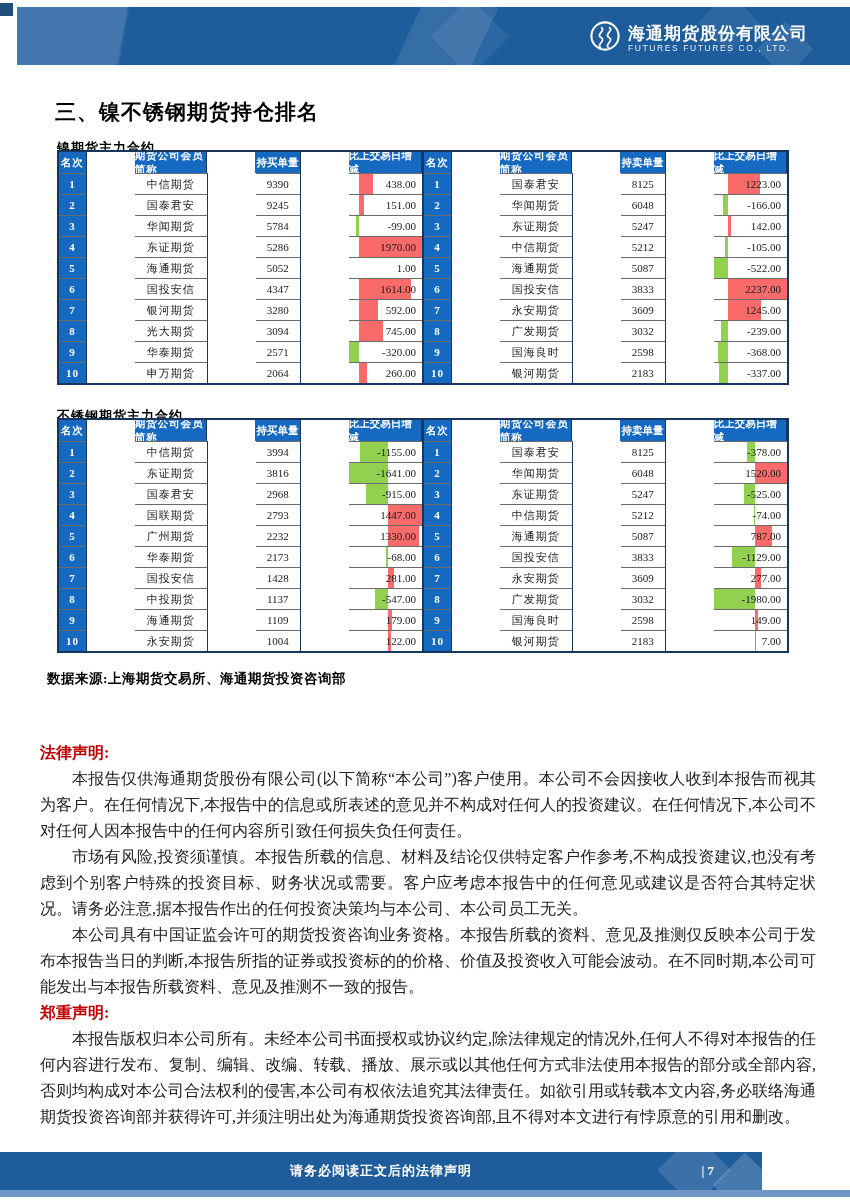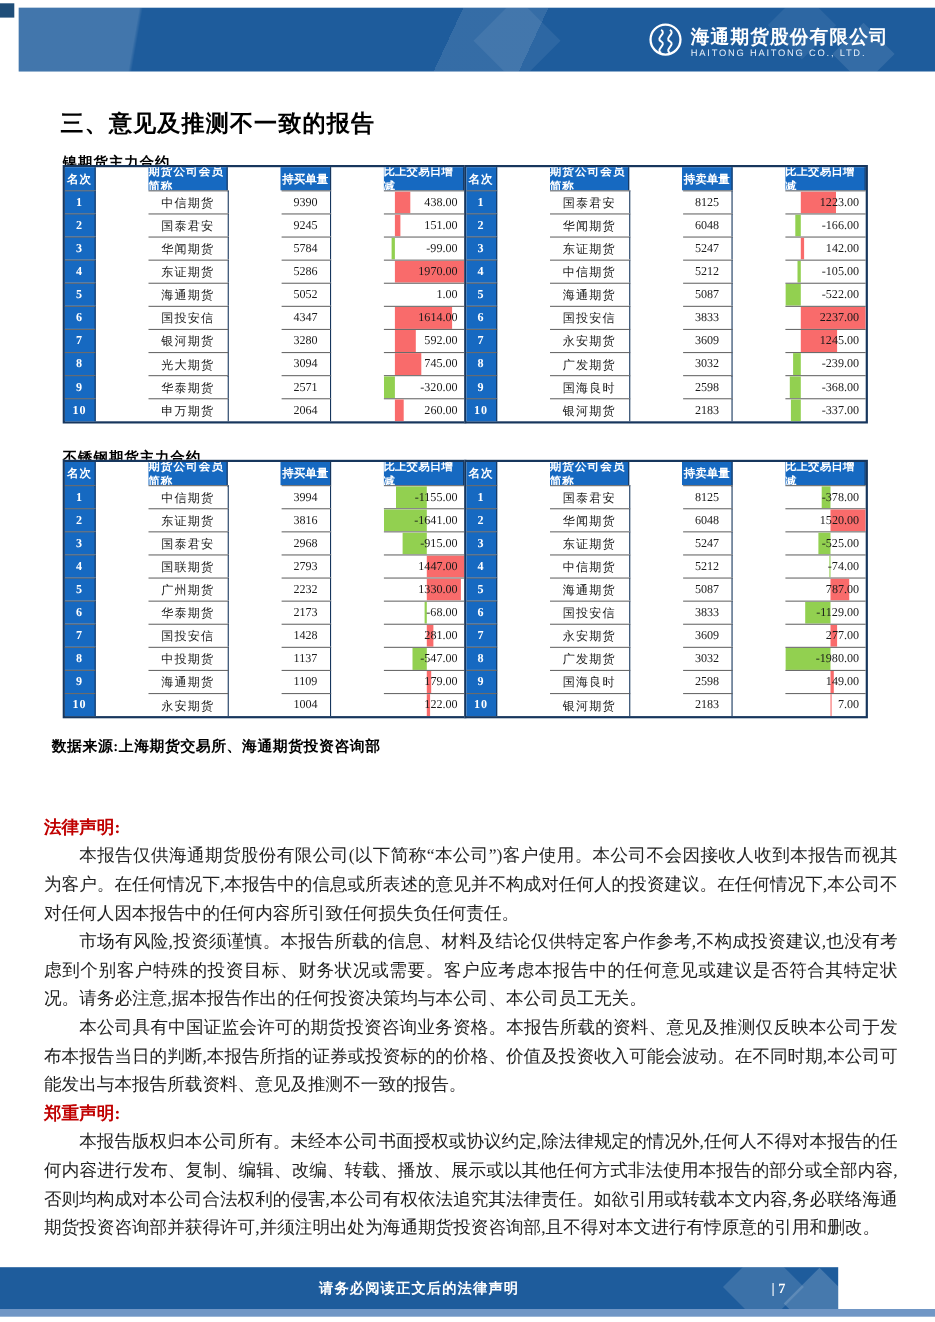--- a/index.html
+++ b/index.html
@@ -79,26 +79,26 @@
   <div class="logo-block">
     <span>
       <svg width="32" height="32" viewBox="0 0 40 40">
         <circle cx="20" cy="20" r="17" fill="none" stroke="#ffffff" stroke-width="2.6"></circle>
         <path d="M15 9 c7 4 -7 9 0 13 c7 4 -7 9 0 13" fill="none" stroke="#ffffff" stroke-width="2.2"></path>
         <path d="M25 9 c7 4 -7 9 0 13 c7 4 -7 9 0 13" fill="none" stroke="#ffffff" stroke-width="2.2"></path>
       </svg>
     </span>
     <span>
       <div class="logo-text-cn">海通期货股份有限公司</div>
-      <div class="logo-text-en">HAITONG HAITONG CO., LTD.</div>
+      <div class="logo-text-en">FUTURES FUTURES CO., LTD.</div>
     </span>
   </div>
 </header>
 
-<h1 class="page-title">三、意见及推测不一致的报告</h1>
+<h1 class="page-title">三、镍不锈钢期货持仓排名</h1>
 
 <h2 class="sub-title sub1">镍期货主力合约</h2>
 <div class="tables-wrap tw1">
   <div class="dtable">
       <div class="trow thead">
         <div class="tcell c0">名次</div>
         <div class="tcell c1">期货公司会员简称</div>
         <div class="tcell c2">持买单量</div>
         <div class="tcell c3">比上交易日增减</div>
       </div>

